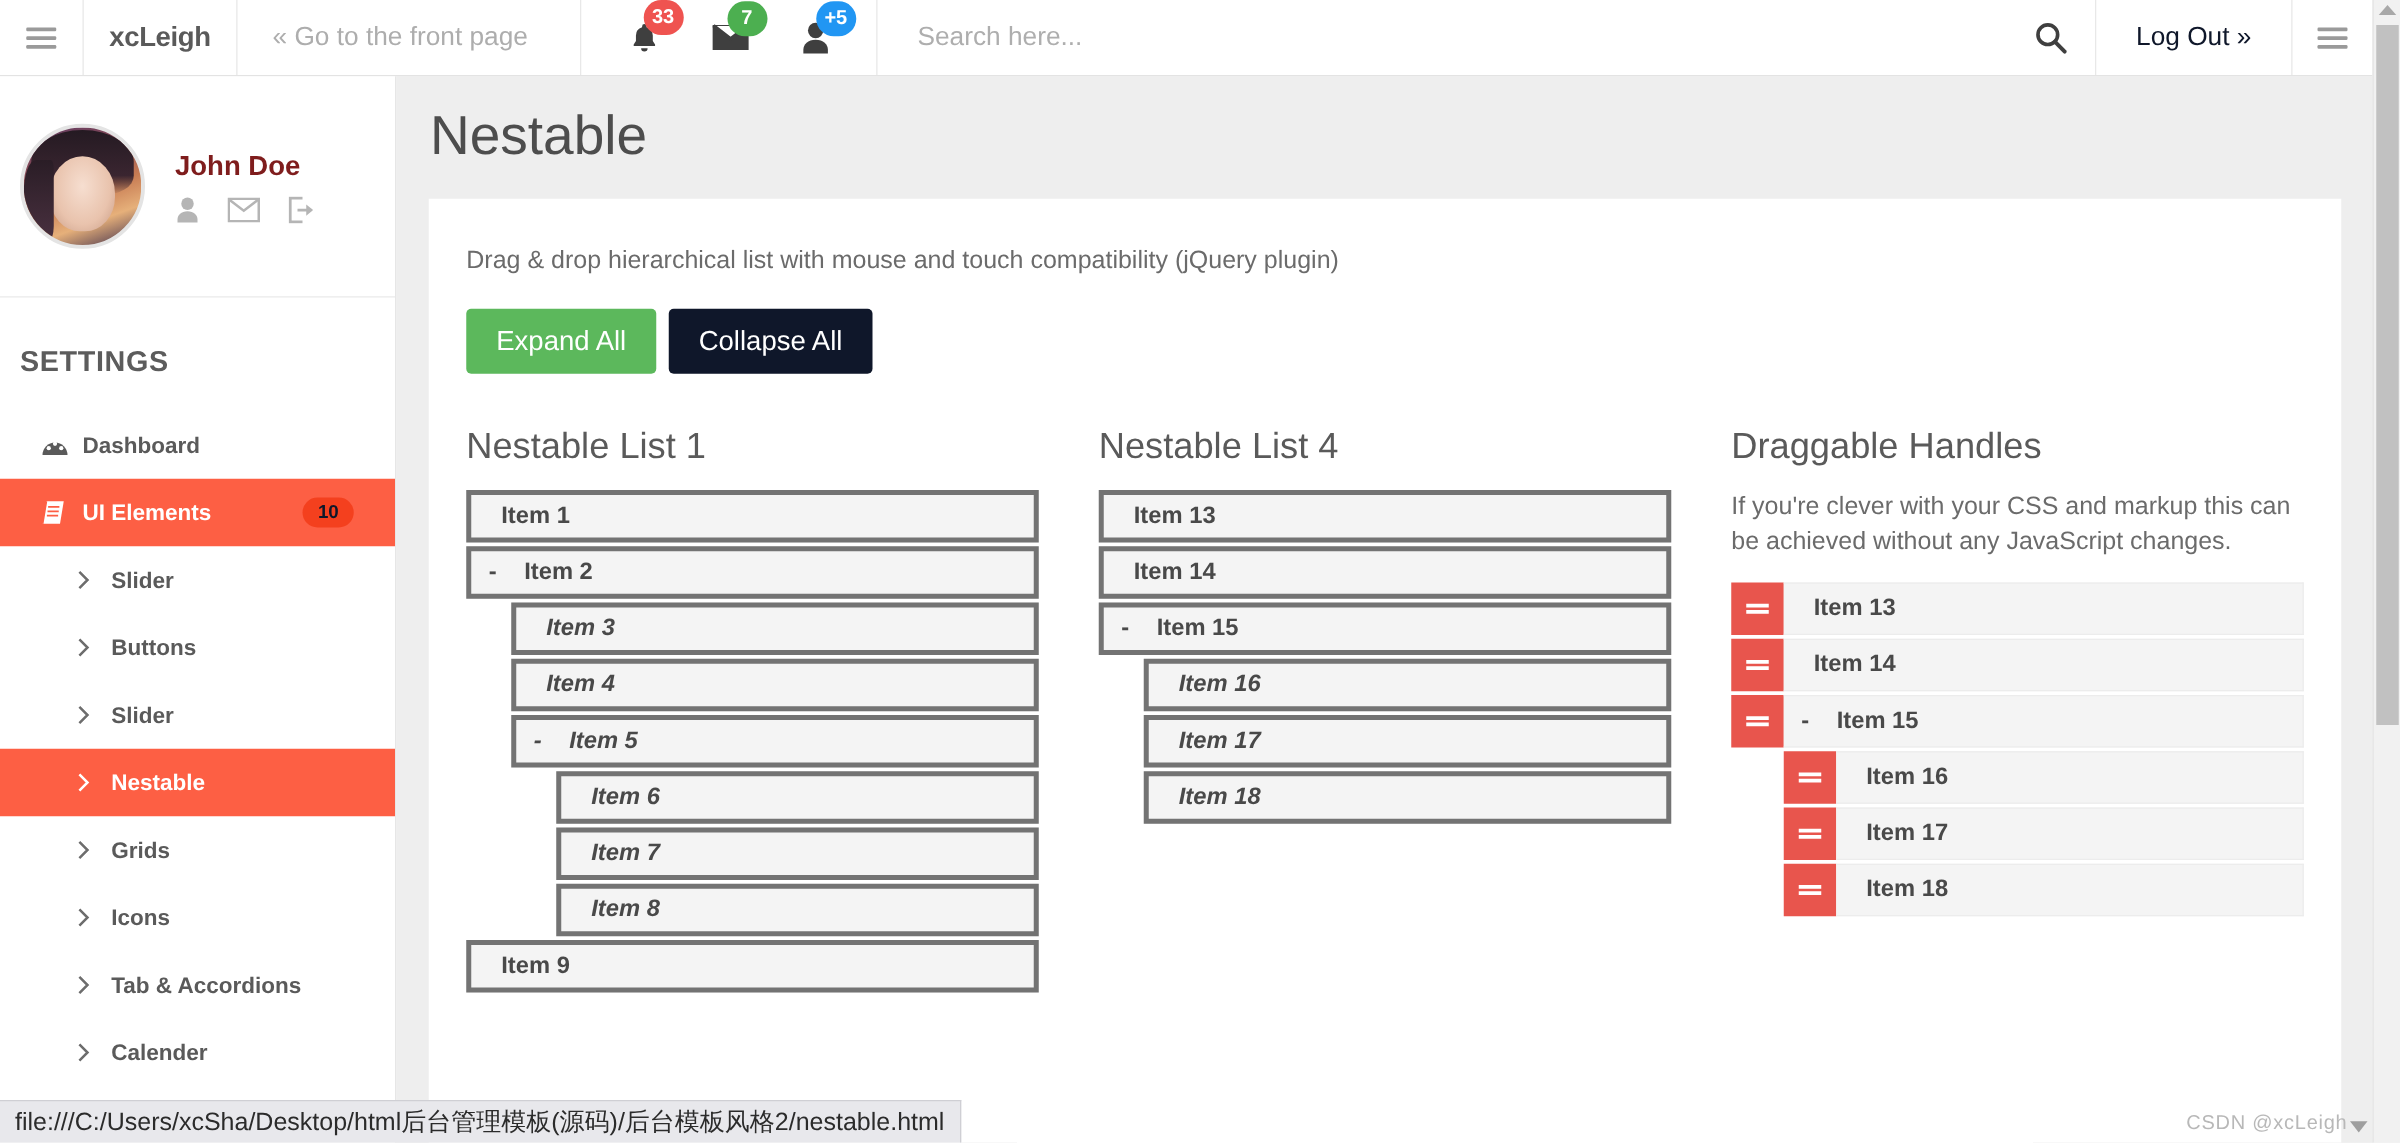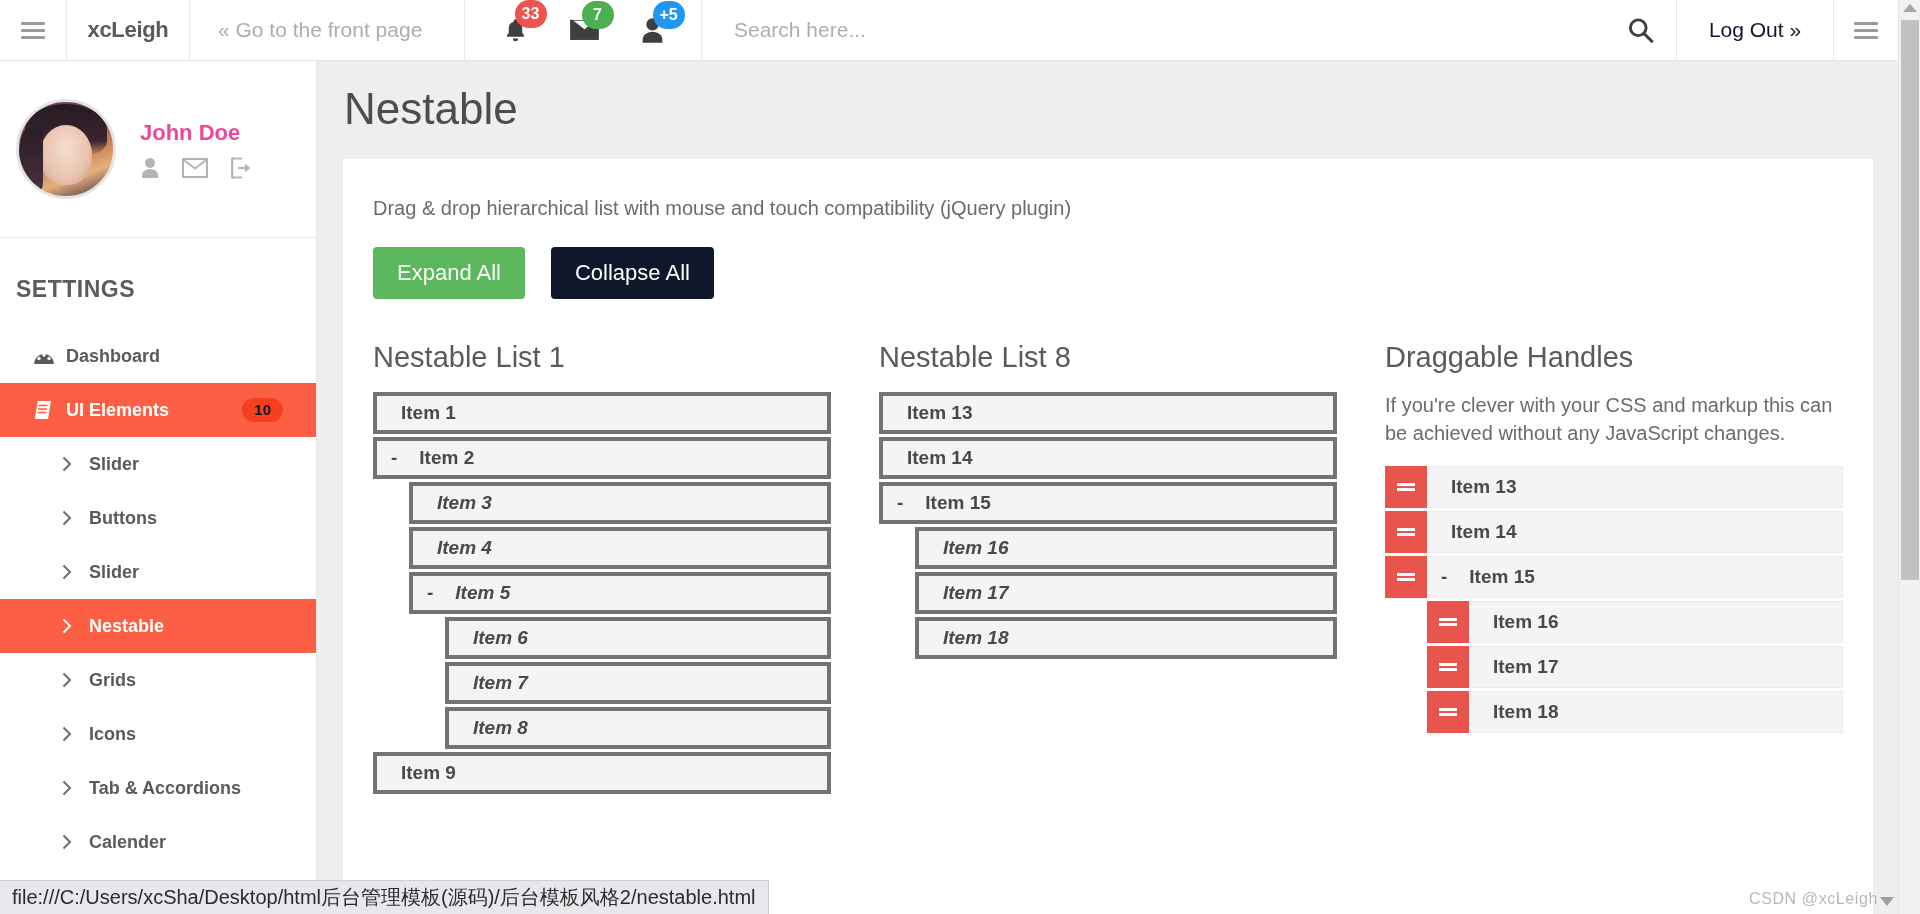--- a/index.html
+++ b/index.html
@@ -153,21 +153,21 @@
     position: absolute;
     left: 0%; top: 28%;
     width: 26%; height: 70%;
     background: linear-gradient(180deg,#2a1d26,#4a3140);
     border-radius: 40% 10% 20% 50%;
   }
   .profile-info { margin-left: 24px; }
   .profile-name {
     font-size: 22px;
     font-weight: bold;
-    color: #ec4899;
+    color: #7f1d1d;
     margin-bottom: 11px;
   }
   .profile-icons { display: flex; gap: 22px; align-items: center; }
   .profile-icons svg { display: block; }
 
   .settings-label {
     font-size: 23px;
     font-weight: bold;
     color: #5c5c5c;
     letter-spacing: 0.5px;
@@ -233,21 +233,21 @@
     min-height: 760px;
     padding: 30px 30px 0 30px;
   }
   .panel-desc {
     font-size: 20px;
     font-weight: 300;
     color: #6b6b6b;
     margin-bottom: 27px;
     margin-top: 8px;
   }
-  .btn-row { display: flex; gap: 26px; margin-bottom: 42px; }
+  .btn-row { display: flex; gap: 10px; margin-bottom: 42px; }
   .btn {
     border: none;
     border-radius: 4px;
     color: #ffffff;
     font-size: 22px;
     font-weight: 300;
     padding: 13px 24px;
     cursor: pointer;
     font-family: "Liberation Sans", sans-serif;
   }
@@ -652,21 +652,21 @@
             </div>
             <div class="dd-item">
               <div class="dd-handle">
                 <span>Item 9</span>
               </div>
             </div>
           </div>
       </div>
 
       <div class="col">
-        <div class="col-title">Nestable List 8</div>
+        <div class="col-title">Nestable List 4</div>
         <div id="list2-root">
             <div class="dd-item">
               <div class="dd-handle">
                 <span>Item 13</span>
               </div>
             </div>
             <div class="dd-item">
               <div class="dd-handle">
                 <span>Item 14</span>
               </div>

